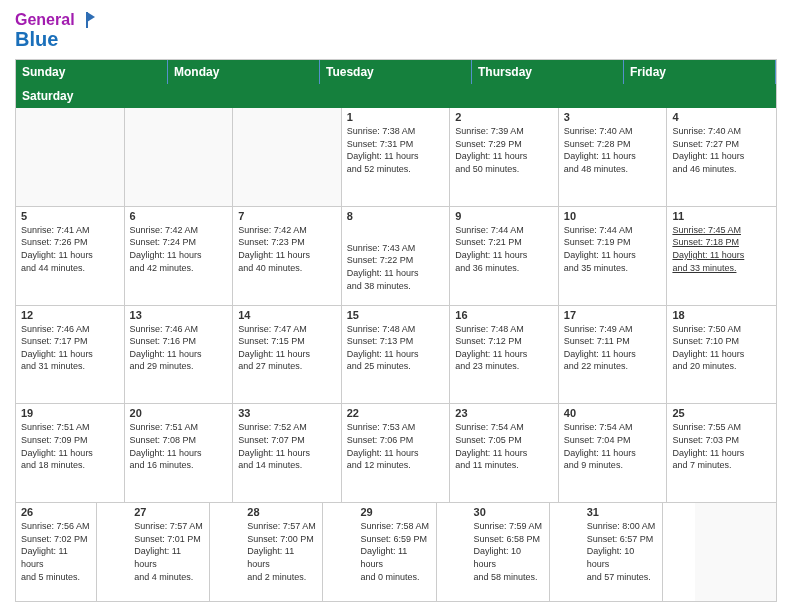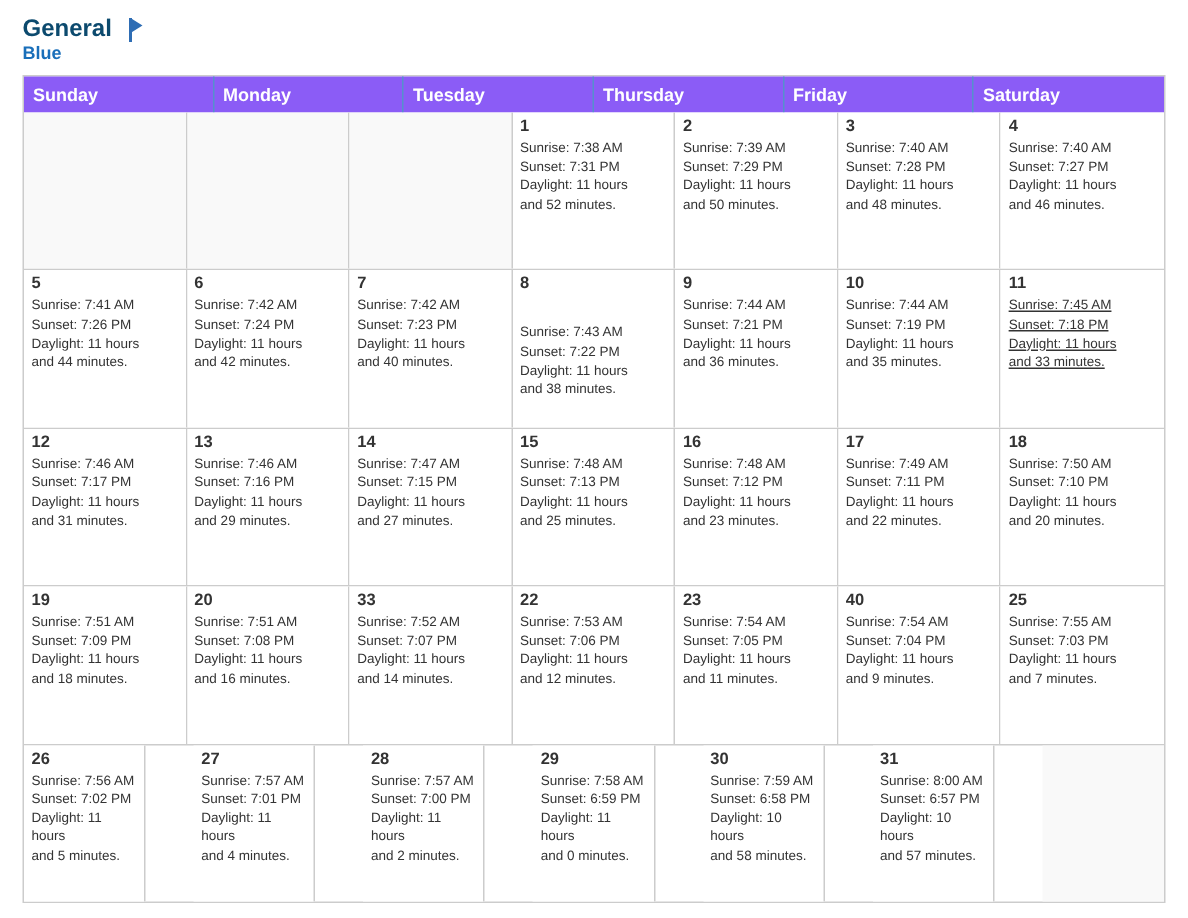--- a/index.html
+++ b/index.html
@@ -20,21 +20,21 @@
     .header {
       display: flex;
       justify-content: space-between;
       align-items: flex-start;
       margin-bottom: 8px;
     }
     .logo {
       display: flex;
       align-items: center;
     }
-    .logo-general { color: #0c4a6e; }
+    .logo-general { color: #a21caf; }
     .logo-blue { color: #1a6fba; }
     .logo-icon {
       width: 20px;
       height: 20px;
       margin-left: 2px;
     }
     .title-section {
       text-align: right;
     }
     .month-title {
@@ -48,22 +48,22 @@
       color: #555;
     }
     .calendar {
       flex: 1;
       display: flex;
       flex-direction: column;
       border: 1px solid #ccc;
     }
     .calendar-header {
       display: grid;
-      grid-template-columns: repeat(6, 1fr);
-      background-color: #8b5cf6;
+      grid-template-columns: repeat(5, 1fr);
+      background-color: #15803d;
     }
     .day-header {
       color: #fff;
       font-size: 12px;
       font-weight: bold;
       padding: 5px 6px;
       text-align: left;
       border-right: 1px solid #5590cc;
     }
     .day-header:last-child { border-right: none; }
@@ -108,21 +108,21 @@
   <div class="header">
     <div class="logo">
       <div>
         <div style="display:flex;align-items:center;">
           <span class="logo-general" style="font-size:16px;font-weight:bold;">General</span>
           <svg class="logo-icon" viewBox="0 0 20 20">
             <polygon points="10,2 18,7 10,12" fill="#2e6db4"></polygon>
             <rect x="9" y="2" width="2" height="16" fill="#2e6db4"></rect>
           </svg>
         </div>
-        <div class="logo-blue" style="font-size:12px;font-weight:bold;margin-top:-2px;">Blue</div>
+        <div class="logo-blue" style="font-size:20px;font-weight:bold;margin-top:-2px;">Blue</div>
       </div>
     </div>
     <div class="title-section">
       <div class="month-title"></div>
       <div class="location"></div>
     </div>
   </div>
 
   <div class="calendar">
     <div class="calendar-header">

